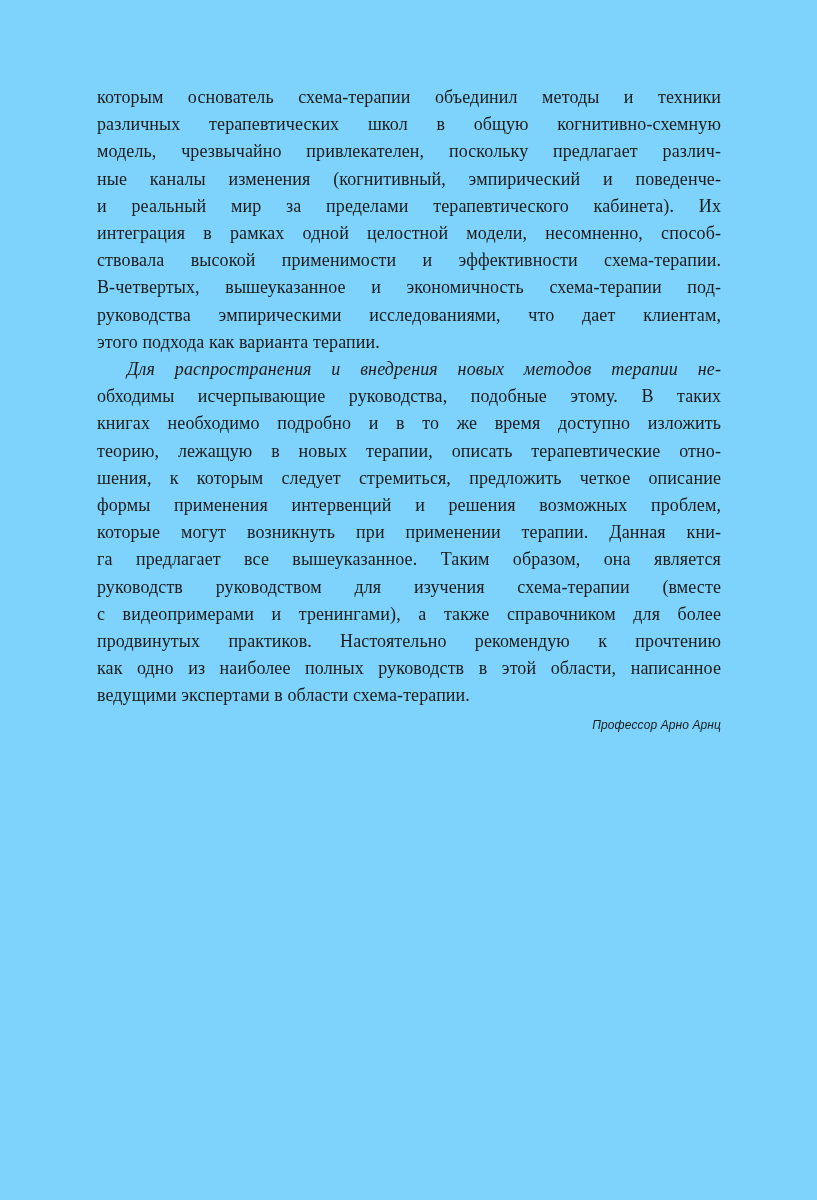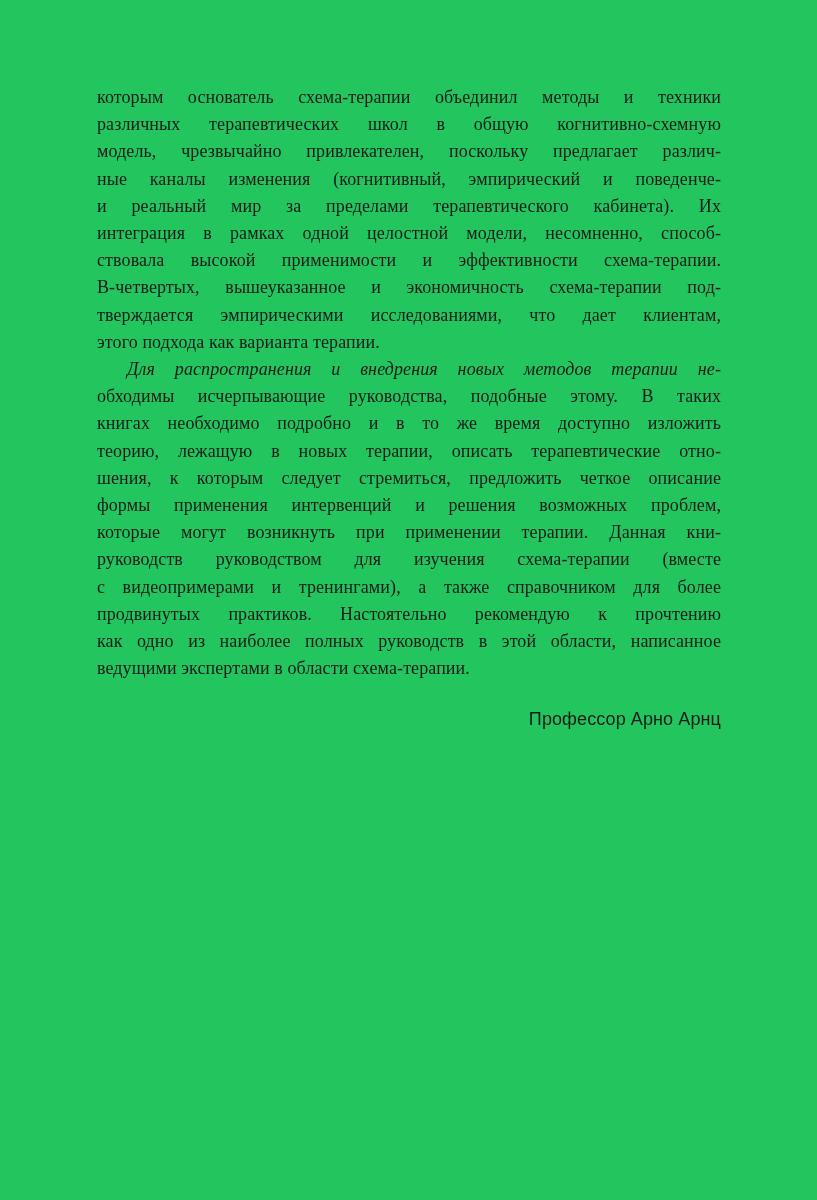--- a/index.html
+++ b/index.html
@@ -9,21 +9,21 @@
   body {
     width: 817px;
     height: 1200px;
     background: #ffffff;
     font-family: "Liberation Serif", serif;
   }
   .page {
     position: relative;
     width: 817px;
     height: 1200px;
-    background: #22c55e;
+    background: #7dd3fc;
     overflow: hidden;
   }
   .text-block {
     position: absolute;
     left: 97px;
     top: 84px;
     width: 624px;
     color: #1b1b1b;
     font-size: 18px;
     line-height: 27.2px;
@@ -40,54 +40,56 @@
   }
   .line.last {
     text-align: right;
     text-align-last: left;
   }
   .line.indent {
     text-indent: 30px;
     font-style: italic;
   }
   .signature {
-    margin-top: 24px;
+    margin-top: 2px;
     text-align: right;
     font-family: "Liberation Sans", sans-serif;
-    font-size: 18px;
+    font-style: italic;
+    font-size: 12px;
     color: #1b1b1b;
   }
 </style>
 </head>
 <body>
 
 <div class="page">
   <div class="text-block">
 
     <p class="para">
       <span class="line">которым основатель схема-терапии объединил методы и техники</span>
       <span class="line">различных терапевтических школ в общую когнитивно-схемную</span>
       <span class="line">модель, чрезвычайно привлекателен, поскольку предлагает различ-</span>
       <span class="line">ные каналы изменения (когнитивный, эмпирический и поведенче-</span>
       <span class="line">и реальный мир за пределами терапевтического кабинета). Их</span>
       <span class="line">интеграция в рамках одной целостной модели, несомненно, способ-</span>
       <span class="line">ствовала высокой применимости и эффективности схема-терапии.</span>
       <span class="line">В-четвертых, вышеуказанное и экономичность схема-терапии под-</span>
-      <span class="line">тверждается эмпирическими исследованиями, что дает клиентам,</span>
+      <span class="line">руководства эмпирическими исследованиями, что дает клиентам,</span>
       <span class="line last">этого подхода как варианта терапии.</span>
     </p>
 
     <p class="para">
       <span class="line indent">Для распространения и внедрения новых методов терапии не-</span>
       <span class="line">обходимы исчерпывающие руководства, подобные этому. В таких</span>
       <span class="line">книгах необходимо подробно и в то же время доступно изложить</span>
       <span class="line">теорию, лежащую в новых терапии, описать терапевтические отно-</span>
       <span class="line">шения, к которым следует стремиться, предложить четкое описание</span>
       <span class="line">формы применения интервенций и решения возможных проблем,</span>
       <span class="line">которые могут возникнуть при применении терапии. Данная кни-</span>
+      <span class="line">га предлагает все вышеуказанное. Таким образом, она является</span>
       <span class="line">руководств руководством для изучения схема-терапии (вместе</span>
       <span class="line">с видеопримерами и тренингами), а также справочником для более</span>
       <span class="line">продвинутых практиков. Настоятельно рекомендую к прочтению</span>
       <span class="line">как одно из наиболее полных руководств в этой области, написанное</span>
       <span class="line last">ведущими экспертами в области схема-терапии.</span>
     </p>
 
     <div class="signature">Профессор Арно Арнц</div>
 
   </div>

